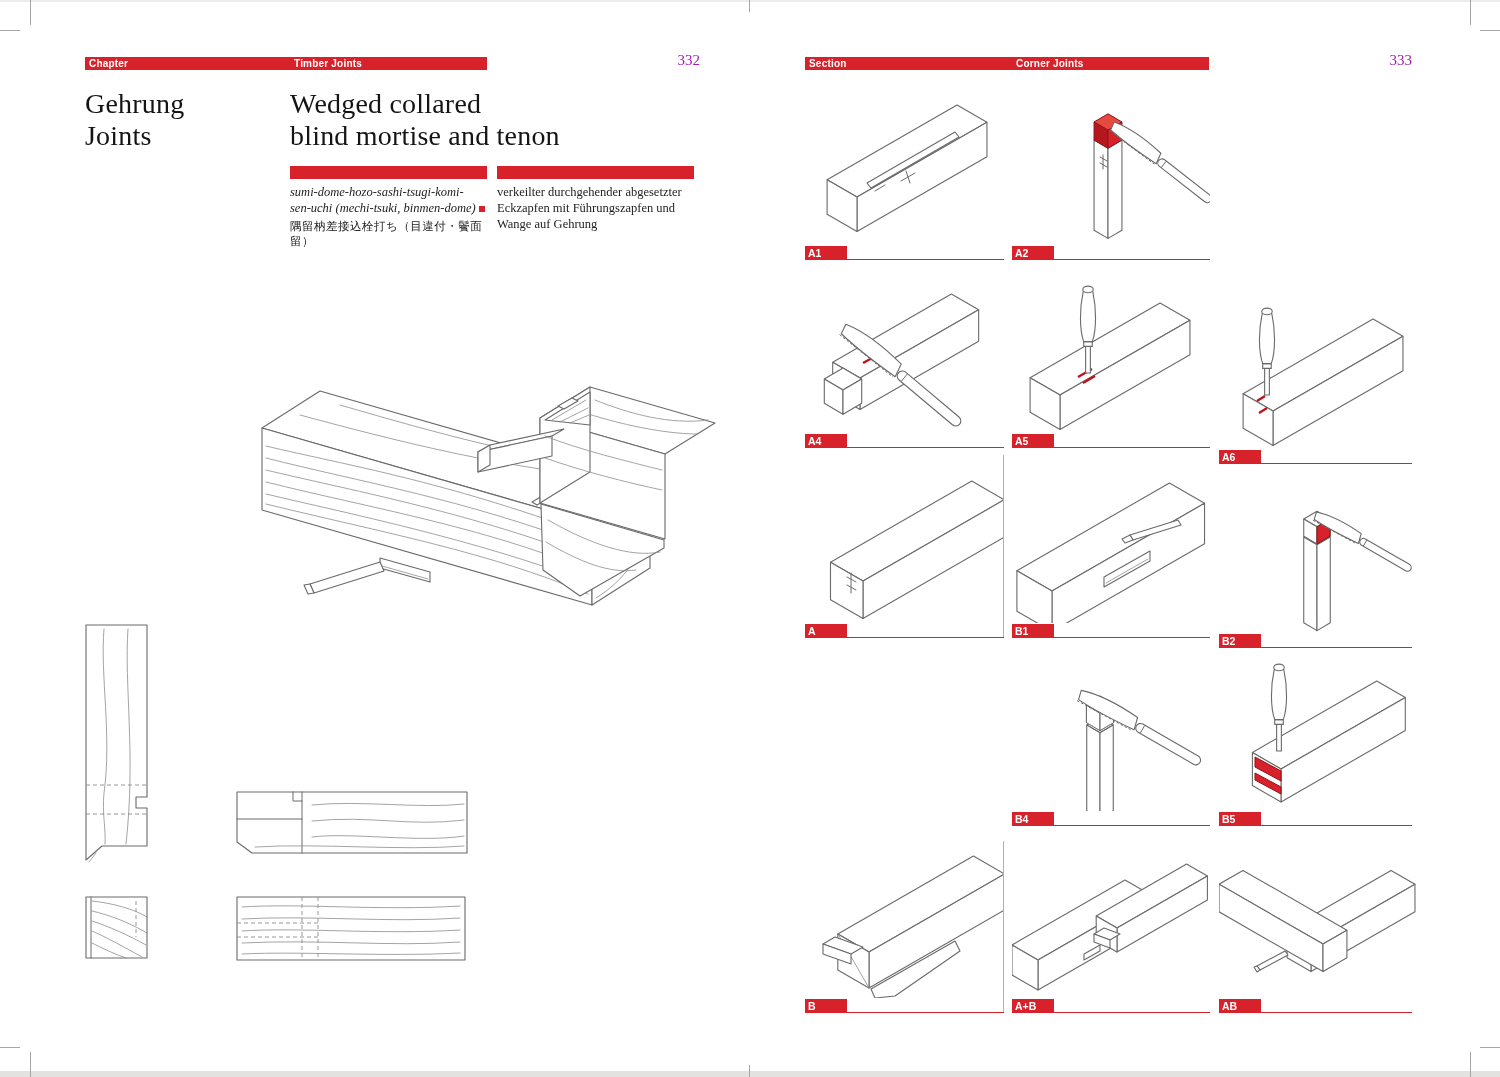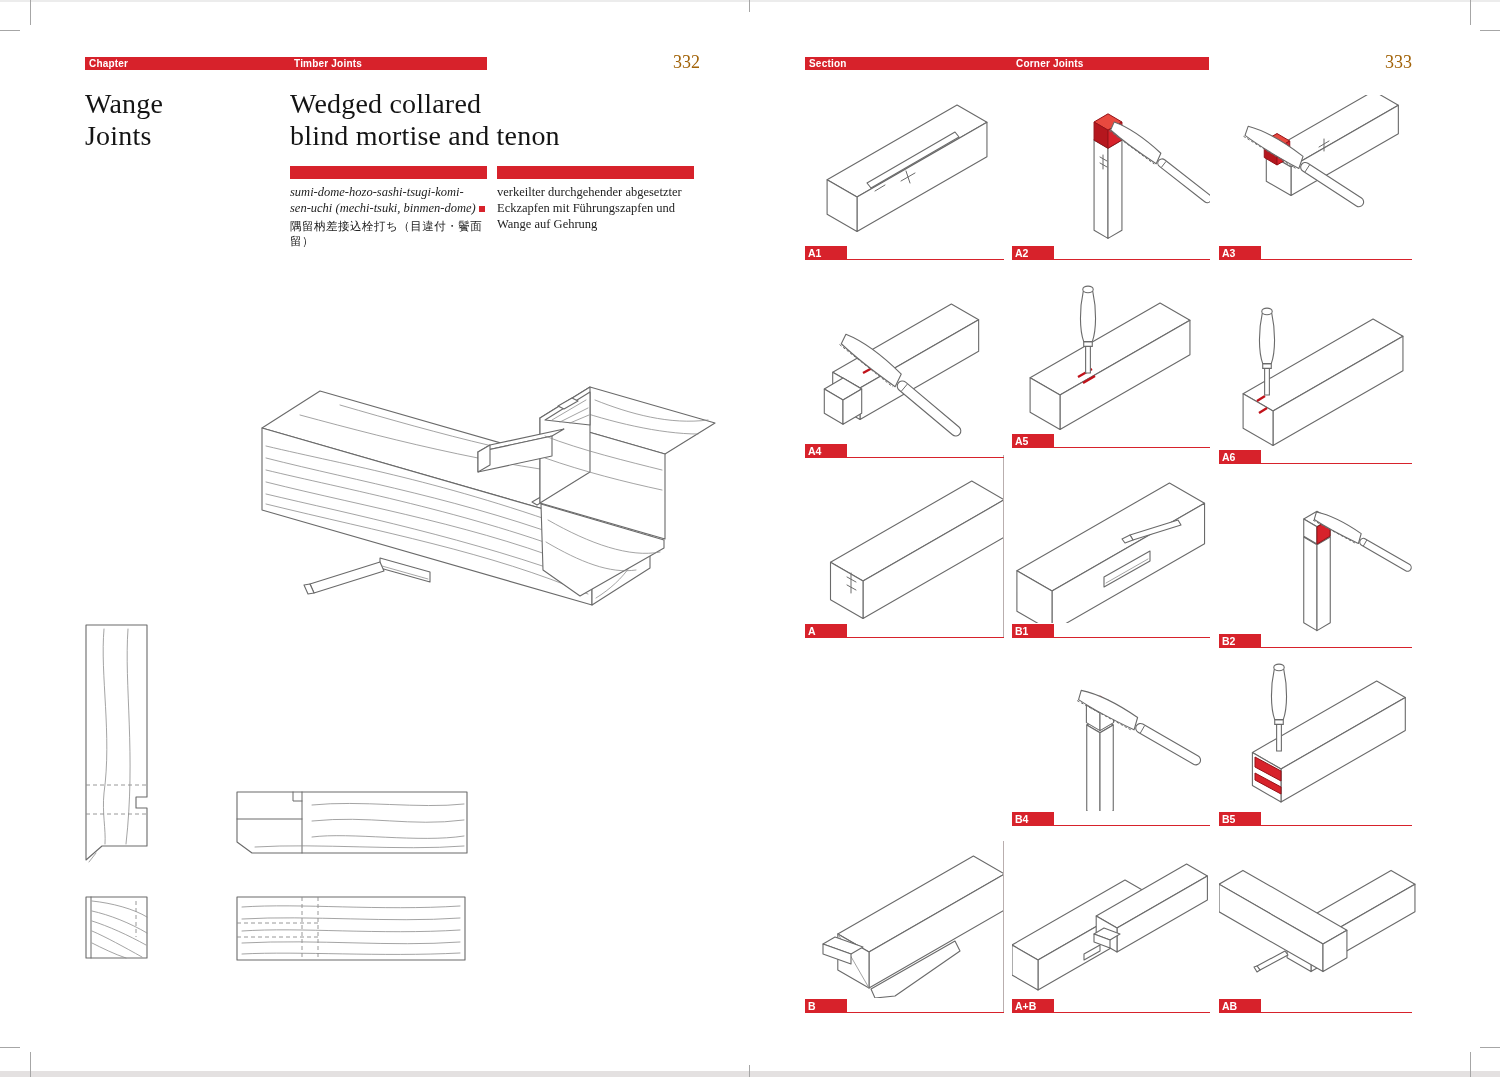--- a/index.html
+++ b/index.html
@@ -8,21 +8,21 @@
   .scanedge-top{position:absolute;left:0;top:0;width:1500px;height:2px;background:#ececec;}
   .scanedge-bottom{position:absolute;left:0;top:1071px;width:1500px;height:6px;background:#e4e1e1;}
 
   
   .crop{position:absolute;background:#a6a6a6;}
 
   
   .tag{position:absolute;height:13px;background:#d7222b;color:#fff;font-size:10px;
        font-weight:bold;line-height:13px;padding-left:4px;letter-spacing:.2px;box-sizing:border-box;}
 
-  .pagenum{position:absolute;font-family:"Liberation Serif",serif;font-size:18px;color:#a16207;}
+  .pagenum{position:absolute;font-family:"Liberation Serif",serif;font-size:15px;color:#a21caf;}
 
   .big-title{position:absolute;font-family:"Liberation Serif",serif;font-size:28px;
              line-height:1.13;color:#141414;letter-spacing:.2px;}
 
   .redbar{position:absolute;height:13px;background:#d7222b;}
 
   .cap-roma{position:absolute;font-family:"Liberation Serif",serif;font-style:italic;
             font-size:12.5px;line-height:1.28;color:#222;width:210px;}
   .cap-jp{font-style:normal;font-family:"DejaVu Sans",sans-serif;font-size:11.5px;margin-top:3px;letter-spacing:.5px;}
   .refmark{display:inline-block;width:6px;height:6px;background:#d7222b;margin-left:3px;}
@@ -105,21 +105,21 @@
         <ellipse fill="#fff" stroke="#6a6a6a" stroke-width="1.1" vector-effect="non-scaling-stroke" cx="0" cy="-88" rx="5.5" ry="3.5"></ellipse>
       </g>
     </defs>
   </svg>
 
   <div class="tag" style="left:85px;top:57px;width:208px"><span>Chapter</span></div>
   <div class="tag" style="left:290px;top:57px;width:197px"><span>Timber Joints</span></div>
   <div class="pagenum" style="left:640px;top:52px;width:60px;text-align:right">332</div>
 
   <div class="big-title" style="left:85px;top:88px">
-    <div>Wange</div>
+    <div>Gehrung</div>
     <div>Joints</div>
   </div>
   <div class="big-title" style="left:290px;top:88px">
     <div>Wedged collared</div>
     <div>blind mortise and tenon</div>
   </div>
 
   <div class="redbar" style="left:290px;top:166px;width:197px"></div>
   <div class="redbar" style="left:497px;top:166px;width:197px"></div>
 
@@ -244,34 +244,22 @@
       <use href="#sym-post" transform="translate(96,45) scale(0.82)"></use>
       <use href="#sym-redcube" transform="translate(96,27) scale(0.82)"></use>
       <path class="nf" d="M88,62 l7,4 M88,68 l7,4 M91,60 l0,14"></path>
       <use href="#sym-saw" transform="translate(103,26) rotate(38) scale(0.7)"></use>
     </svg>
     <div class="step-label">
         <span class="step-tag">A2</span>
         <span class="step-rule rw2"></span>
       </div>
   </div>
-  <div class="cell" style="left:1219px;top:95px">
-    <svg class="art" viewBox="0 0 198 150">
-      <use href="#sym-beam" transform="translate(72,72) scale(0.95)"></use>
-      <path class="nf" d="M100,52 l10,-6 M105,44 l0,12"></path>
-      <use href="#sym-redcube" transform="translate(58,46) scale(0.75)"></use>
-      <use href="#sym-saw" transform="translate(30,30) rotate(33) scale(0.78)"></use>
-    </svg>
-    <div class="step-label">
-        <span class="step-tag">A3</span>
-        <span class="step-rule rw3"></span>
-      </div>
-  </div>
-
-  <div class="cell" style="left:805px;top:293px">
+
+  <div class="cell" style="left:805px;top:283px">
     <svg class="art" viewBox="0 0 198 150">
       <use href="#sym-beam" transform="translate(55,95) scale(1.05)"></use>
       <use href="#sym-cube" transform="translate(38,96) scale(1.1)"></use>
       <path class="mark" d="M58,80 L80,68"></path>
       <use href="#sym-saw" transform="translate(42,40) rotate(40) scale(0.85)"></use>
     </svg>
     <div class="step-label">
         <span class="step-tag">A4</span>
         <span class="step-rule rw1"></span>
       </div>

